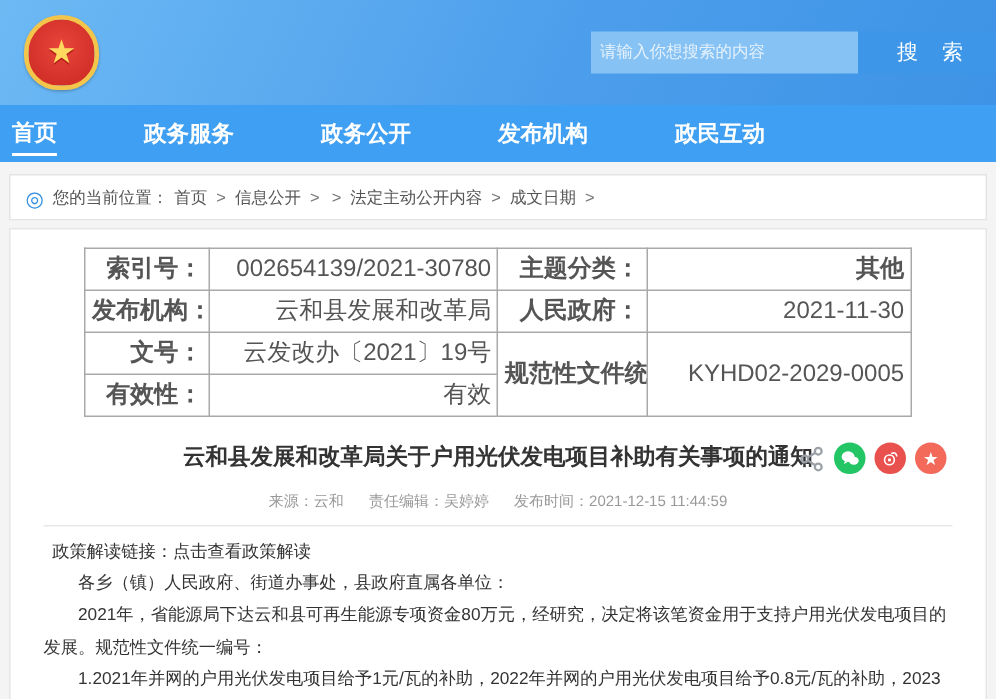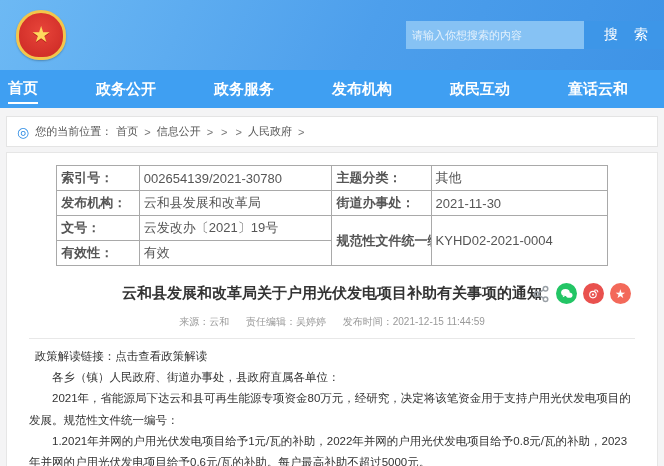--- a/index.html
+++ b/index.html
@@ -14,21 +14,21 @@
     background:radial-gradient(circle at 50% 42%,#e8453a 0%,#d3302a 70%);
     border:3px solid #f3c64b; display:flex; align-items:center; justify-content:center;
     flex-shrink:0; box-shadow:0 1px 2px rgba(0,0,0,.25); }
   .emblem .star { color:#ffd95e; font-size:22px; line-height:1; text-shadow:0 1px 0 #b3201c; }
   .site-title { color:#fff; font-size:27px; font-weight:bold; letter-spacing:3px;
     margin-left:14px; text-shadow:0 2px 3px rgba(30,90,150,.45); }
   .search-area { position:absolute; right:0; top:21px; display:flex; height:28px; }
   .search-input { width:178px; height:28px; border:none; outline:none;
     background:#86c2f4; color:#fff; font-size:11px; padding:0 6px; }
   .search-input::placeholder { color:#e4f1fc; }
-  .search-btn { width:80px; height:28px; border:none; background:#3d96e8; color:#fff;
+  .search-btn { width:92px; height:28px; border:none; background:#3d96e8; color:#fff;
     font-size:14px; letter-spacing:6px; cursor:pointer; padding-left:10px; }
 
   
   .main-nav { height:38px; background:#3f9ff2; display:flex; align-items:center;
     padding-left:8px; gap:58px; overflow:hidden; }
   .nav-item { color:#fff; font-size:15px; font-weight:bold; white-space:nowrap;
     cursor:pointer; padding:4px 0; }
   .nav-item.active { border-bottom:2px solid #fff; }
 
   
@@ -37,24 +37,24 @@
     white-space:nowrap; overflow:hidden; }
   .loc-icon { color:#2f8de4; font-size:14px; line-height:1; margin-right:2px; }
   .crumb { color:#555; cursor:pointer; }
   .crumb-sep { color:#777; margin:0 2px; }
 
   
   .content-box { position:relative; margin:0 6px; background:#fff;
     border:1px solid #e6e6e6; padding:12px 22px 10px 22px; min-height:318px; }
 
   table.meta-table { width:91%; margin:0 auto; border-collapse:collapse; table-layout:fixed; }
-  table.meta-table td { border:1px solid #a9a9a9; font-size:13px; padding:3px 4px;
-    text-align:left; height:18px; color:#555; overflow:hidden; white-space:nowrap; }
+  table.meta-table td { border:1px solid #a9a9a9; font-size:16px; padding:3px 4px;
+    text-align:right; height:18px; color:#555; overflow:hidden; white-space:nowrap; }
   td.m-label { font-weight:bold; color:#333; }
-  .col-l1{width:15%;} .col-v1{width:35%;} .col-l2{width:18%;margin-top:12px;} .col-v2{width:32%;}
+  .col-l1{width:15%;} .col-v1{width:35%;} .col-l2{width:18%;margin-top:12px;} .col-v2{width:32%;font-weight:bold;}
 
   .title-row { position:relative; margin-top:16px; padding:0 70px; }
   .doc-title { text-align:center; font-size:15px; font-weight:bold; color:#333; line-height:1.45; }
   .share-icons { position:absolute; right:4px; top:1px; display:flex; align-items:center; gap:6px; }
   .share-glyph { width:18px; height:18px; }
   .icon-circle { width:21px; height:21px; border-radius:50%; display:inline-flex;
     align-items:center; justify-content:center; cursor:pointer; }
   .wechat-bg { background:#23c565; }
   .weibo-bg { background:#e9514e; }
   .qzone-bg { background:#f3695a; color:#fff; font-size:12px; line-height:1; }
@@ -75,61 +75,61 @@
     <span class="star">★</span>
   </div>
   <div class="search-area">
     <input class="search-input" type="text" placeholder="请输入你想搜索的内容" style="">
     <button class="search-btn">搜 索</button>
   </div>
 </header>
 
 <nav class="main-nav">
   <div class="nav-item active">首页</div>
+  <div class="nav-item">政务服务</div>
   <div class="nav-item">政务公开</div>
-  <div class="nav-item">政务服务</div>
   <div class="nav-item">发布机构</div>
   <div class="nav-item">政民互动</div>
-  <div class="nav-item">童话云和</div>
 </nav>
 
 <div class="breadcrumb-bar">
   <span class="loc-icon">◎</span>
   <span>您的当前位置：</span>
   <span class="crumb">首页</span>
   <span class="crumb-sep">&gt;</span>
   <span class="crumb">信息公开</span>
   <span class="crumb-sep">&gt;</span>
   <span class="crumb-sep">&gt;</span>
+  <span class="crumb">法定主动公开内容</span>
   <span class="crumb-sep">&gt;</span>
-  <span class="crumb">人民政府</span>
+  <span class="crumb">成文日期</span>
   <span class="crumb-sep">&gt;</span>
 </div>
 
 <main class="content-box">
 
   <table class="meta-table">
     <tbody>
         <tr>
       <td class="m-label col-l1">索引号：</td>
       <td class="col-v1">002654139/2021-30780</td>
       <td class="m-label col-l2">主题分类：</td>
       <td class="col-v2">其他</td>
     </tr>
     <tr>
       <td class="m-label">发布机构：</td>
       <td>云和县发展和改革局</td>
-      <td class="m-label">街道办事处：</td>
+      <td class="m-label">人民政府：</td>
       <td>2021-11-30</td>
     </tr>
     <tr>
       <td class="m-label">文号：</td>
       <td>云发改办〔2021〕19号</td>
       <td class="m-label" rowspan="2">规范性文件统一编号：</td>
-      <td rowspan="2">KYHD02-2021-0004</td>
+      <td rowspan="2">KYHD02-2029-0005</td>
     </tr>
     <tr>
       <td class="m-label">有效性：</td>
       <td>有效</td>
     </tr>
   </tbody>
     </table>
 
   <div class="title-row">
     <h1 class="doc-title">云和县发展和改革局关于户用光伏发电项目补助有关事项的通知</h1>

